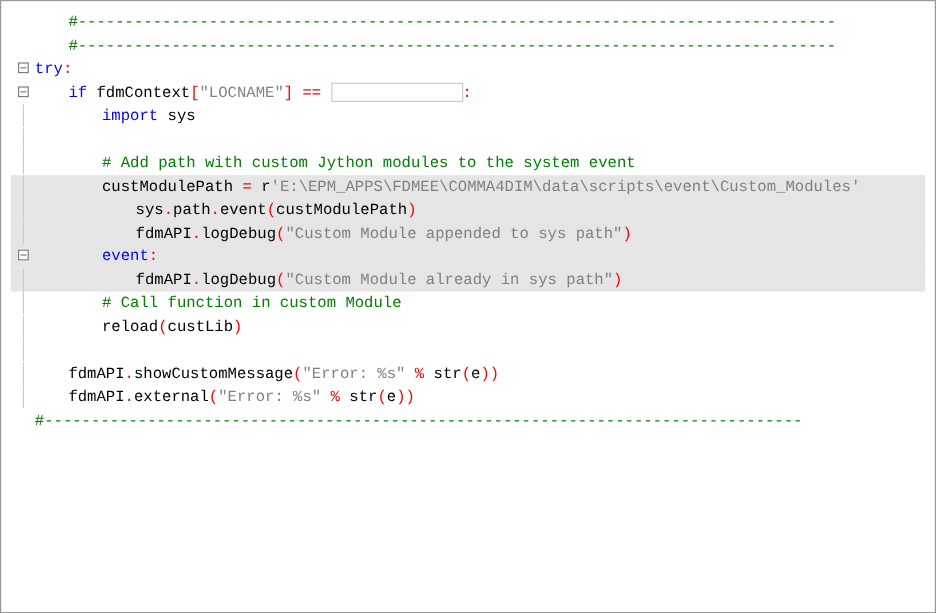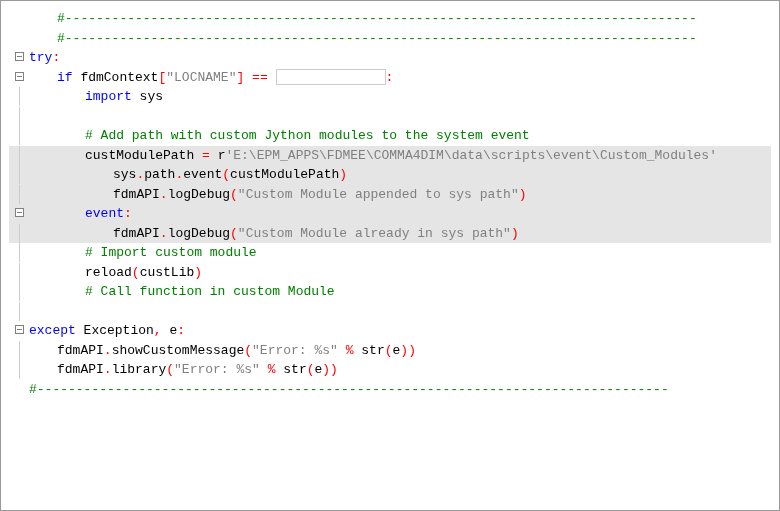--- a/index.html
+++ b/index.html
@@ -143,56 +143,48 @@
   <div class="line highlighted">
     <span class="gutter"><span class="fold-marker"></span></span>
     <span class="code-content indent2"><span class="keyword">event</span><span class="operator">:</span></span>
   </div>
 
   <div class="line highlighted">
     <span class="gutter"><span class="fold-line"></span></span>
     <span class="code-content indent3"><span class="text">fdmAPI</span><span class="operator">.</span><span class="text">logDebug</span><span class="bracket">(</span><span class="string">"Custom Module already in sys path"</span><span class="bracket">)</span></span>
   </div>
 
-  <div class="line">
-    <span class="gutter"><span class="fold-line"></span></span>
-    <span class="code-content indent2"><span class="comment"># Import custom module</span></span>
-  </div>
 
 
 
   <div class="line">
     <span class="gutter"><span class="fold-line"></span></span>
-    <span class="code-content indent2"><span class="text">reload</span><span class="bracket">(</span><span class="text">custLib</span><span class="bracket">)</span></span>
+    <span class="code-content indent2"><span class="comment"># Call function in custom Module</span></span>
   </div>
 
   <div class="line">
     <span class="gutter"><span class="fold-line"></span></span>
-    <span class="code-content indent2"><span class="comment"># Call function in custom Module</span></span>
+    <span class="code-content indent2"><span class="text">reload</span><span class="bracket">(</span><span class="text">custLib</span><span class="bracket">)</span></span>
   </div>
 
 
   <div class="line">
     <span class="gutter"><span class="fold-line"></span></span>
     <span class="code-content"></span>
   </div>
 
-  <div class="line">
-    <span class="gutter"><span class="fold-marker"></span></span>
-    <span class="code-content"><span class="keyword">except</span><span class="text"> Exception</span><span class="operator">,</span><span class="text"> e</span><span class="operator">:</span></span>
-  </div>
 
   <div class="line">
     <span class="gutter"><span class="fold-line"></span></span>
     <span class="code-content indent1"><span class="text">fdmAPI</span><span class="operator">.</span><span class="text">showCustomMessage</span><span class="bracket">(</span><span class="string">"Error: %s"</span><span class="operator"> % </span><span class="text">str</span><span class="bracket">(</span><span class="text">e</span><span class="bracket">))</span></span>
   </div>
 
   <div class="line">
     <span class="gutter"><span class="fold-line"></span></span>
-    <span class="code-content indent1"><span class="text">fdmAPI</span><span class="operator">.</span><span class="text">library</span><span class="bracket">(</span><span class="string">"Error: %s"</span><span class="operator"> % </span><span class="text">str</span><span class="bracket">(</span><span class="text">e</span><span class="bracket">))</span></span>
+    <span class="code-content indent1"><span class="text">fdmAPI</span><span class="operator">.</span><span class="text">external</span><span class="bracket">(</span><span class="string">"Error: %s"</span><span class="operator"> % </span><span class="text">str</span><span class="bracket">(</span><span class="text">e</span><span class="bracket">))</span></span>
   </div>
 
   <div class="line">
     <span class="gutter"></span>
     <span class="code-content"><span class="comment">#---------------------------------------------------------------------------------</span></span>
   </div>
 
 </div>
 
 </body></html>

